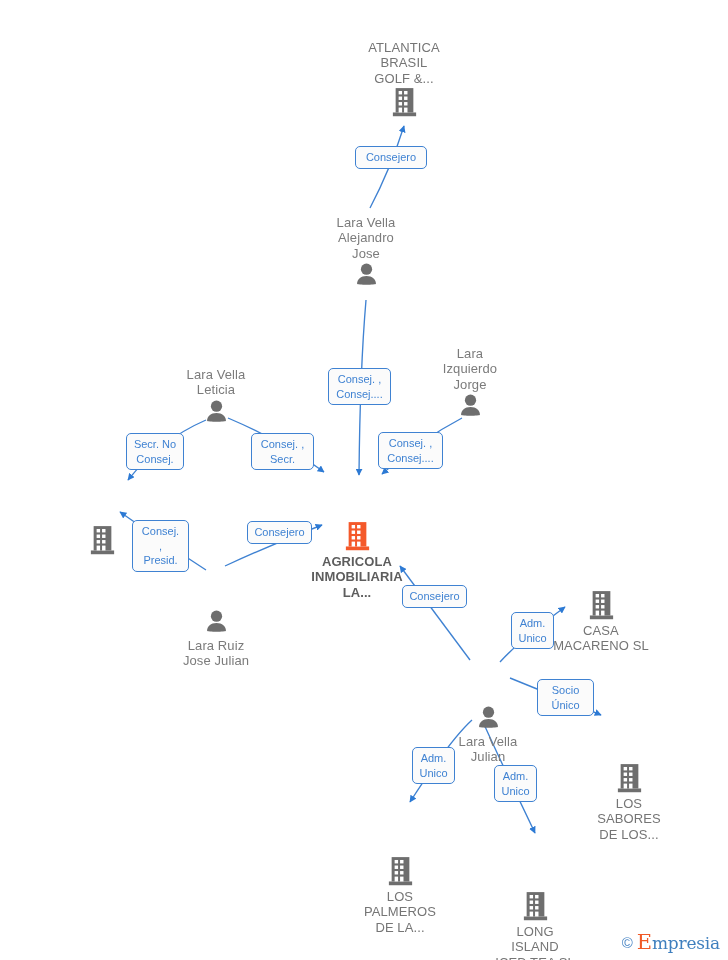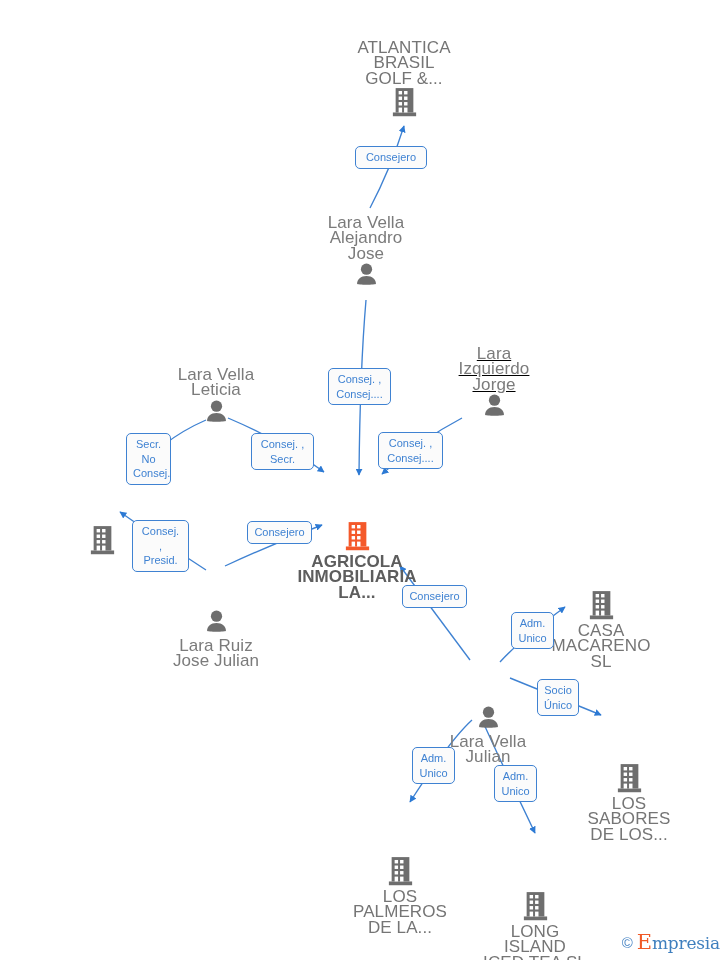--- a/index.html
+++ b/index.html
@@ -30,21 +30,21 @@
     margin-left: -60px;
     text-align: center;
     pointer-events: auto;
   }
   .node .glyph {
     display: block;
     line-height: 0;
   }
   .node .node-label {
     display: block;
-    font-size: 17px;
+    font-size: 13px;
     line-height: 15.4px;
     color: #7b7b7b;
     letter-spacing: 0.1px;
     white-space: pre-line;
   }
   .node.company .node-label { color: #757575; }
   .node.focus .node-label {
     color: #5d5d5d;
     font-weight: bold;
   }
@@ -144,21 +144,21 @@
           </svg></span>
       </div>
       <div class="node person label-above" style="left: 216px; top: 367px;">
         <span class="node-label">Lara Vella
 Leticia</span>
         <span class="glyph"><svg width="27" height="27" viewBox="0 0 24 24" aria-hidden="true">
             <circle cx="12" cy="6.4" r="5" fill="#6e6e6e"></circle>
             <path d="M12 12.4c-5.1 0-8.4 3.1-8.4 6.9 0 1.2 16.8 1.2 16.8 0 0-3.8-3.3-6.9-8.4-6.9z" fill="#6e6e6e"></path>
           </svg></span>
       </div>
-      <div class="node person label-above" style="left: 494px; top: 346px; text-decoration: underline;">
+      <div class="node person label-above" style="left: 470px; top: 346px;">
         <span class="node-label">Lara
 Izquierdo
 Jorge</span>
         <span class="glyph"><svg width="27" height="27" viewBox="0 0 24 24" aria-hidden="true">
             <circle cx="12" cy="6.4" r="5" fill="#6e6e6e"></circle>
             <path d="M12 12.4c-5.1 0-8.4 3.1-8.4 6.9 0 1.2 16.8 1.2 16.8 0 0-3.8-3.3-6.9-8.4-6.9z" fill="#6e6e6e"></path>
           </svg></span>
       </div>
       <div class="node company label-below" style="left: 102px; top: 525px;">
         <span class="glyph"><svg width="27" height="31" viewBox="0 0 24 28" aria-hidden="true">
@@ -278,33 +278,33 @@
           </svg></span>
         <span class="node-label">LONG
 ISLAND
 ICED TEA  SL</span>
       </div>
     </div>
   <div id="labels-layer">
       <div class="edge-label" style="left: 355px; top: 146px; width: 72px; min-height: 21px;">Consejero</div>
       <div class="edge-label" style="left: 328px; top: 368px; width: 63px; min-height: 31px;">Consej. ,
 Consej....</div>
-      <div class="edge-label" style="left: 126px; top: 433px; width: 45px; min-height: 31px;">Secr.  No
+      <div class="edge-label" style="left: 126px; top: 433px; width: 58px; min-height: 31px;">Secr.  No
 Consej.</div>
       <div class="edge-label" style="left: 251px; top: 433px; width: 63px; min-height: 31px;">Consej. ,
 Secr.</div>
       <div class="edge-label" style="left: 378px; top: 432px; width: 65px; min-height: 31px;">Consej. ,
 Consej....</div>
       <div class="edge-label" style="left: 132px; top: 520px; width: 57px; min-height: 31px;">Consej. ,
 Presid.</div>
       <div class="edge-label" style="left: 247px; top: 521px; width: 65px; min-height: 21px;">Consejero</div>
       <div class="edge-label" style="left: 402px; top: 585px; width: 65px; min-height: 21px;">Consejero</div>
       <div class="edge-label" style="left: 511px; top: 612px; width: 43px; min-height: 33px;">Adm.
 Unico</div>
-      <div class="edge-label" style="left: 537px; top: 679px; width: 42px; min-height: 33px;">Socio
+      <div class="edge-label" style="left: 537px; top: 679px; width: 57px; min-height: 33px;">Socio
 Único</div>
       <div class="edge-label" style="left: 412px; top: 747px; width: 43px; min-height: 33px;">Adm.
 Unico</div>
       <div class="edge-label" style="left: 494px; top: 765px; width: 43px; min-height: 33px;">Adm.
 Unico</div>
     </div>
 
   <div class="watermark">
     <span class="c-mark">©</span>
     <span class="brand"><span class="cap">E</span><span>mpresia</span></span>

